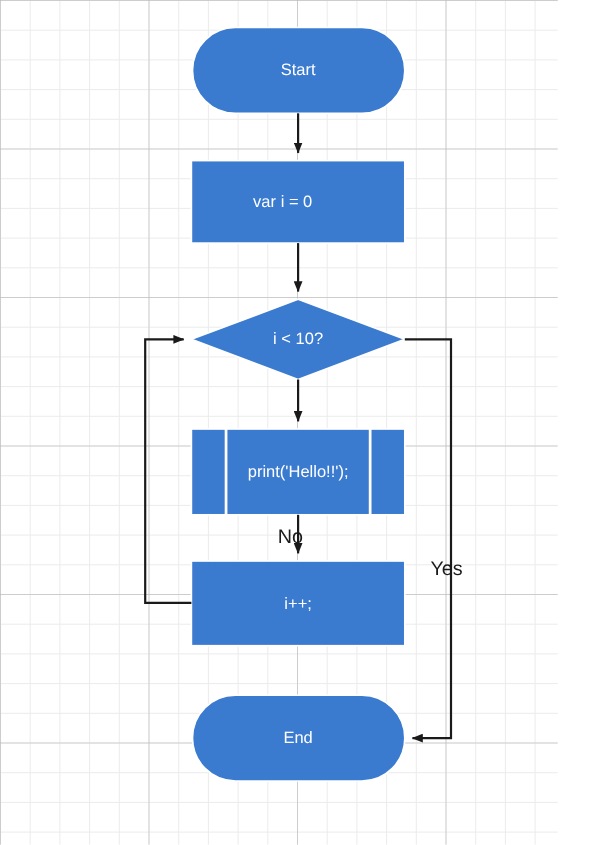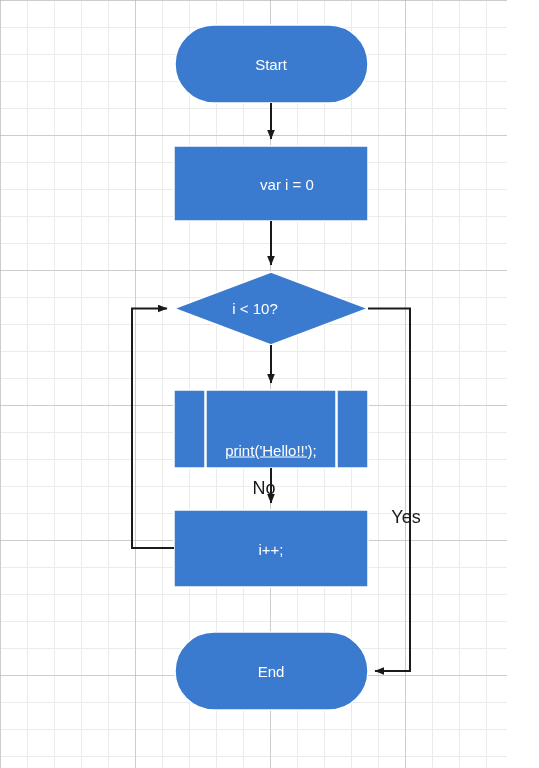--- a/index.html
+++ b/index.html
@@ -96,25 +96,25 @@
 
     <path d="M271,468 L271,503" fill="none" stroke="#1a1a1a" stroke-width="2" marker-end="url(#arrowhead)"></path>
 
     <path d="M174,548 L132,548 L132,308.5 L167,308.5" fill="none" stroke="#1a1a1a" stroke-width="2" marker-end="url(#arrowhead)"></path>
 
     <path d="M368,308.5 L410,308.5 L410,671 L375,671" fill="none" stroke="#1a1a1a" stroke-width="2" marker-end="url(#arrowhead)"></path>
   </svg>
 
   <div class="shape-label" style="left:271px; top:64px;">Start</div>
 
-  <div class="shape-label" style="left:287px; top:184px;">var i = 0</div>
+  <div class="shape-label" style="left:257px; top:184px;">var i = 0</div>
 
-  <div class="shape-label" style="left:255px; top:308px;">i &lt; 10?</div>
+  <div class="shape-label" style="left:271px; top:308px;">i &lt; 10?</div>
 
-  <div class="shape-label" style="left:271px; top:450px;text-decoration:underline;">print('Hello!!');</div>
+  <div class="shape-label" style="left:271px; top:429px;">print('Hello!!');</div>
 
   <div class="shape-label" style="left:271px; top:549px;">i++;</div>
 
   <div class="shape-label" style="left:271px; top:671px;">End</div>
 
   <div class="edge-label" style="left:264px; top:488px;">No</div>
 
   <div class="edge-label" style="left:406px; top:517px;">Yes</div>
 
 </div>

